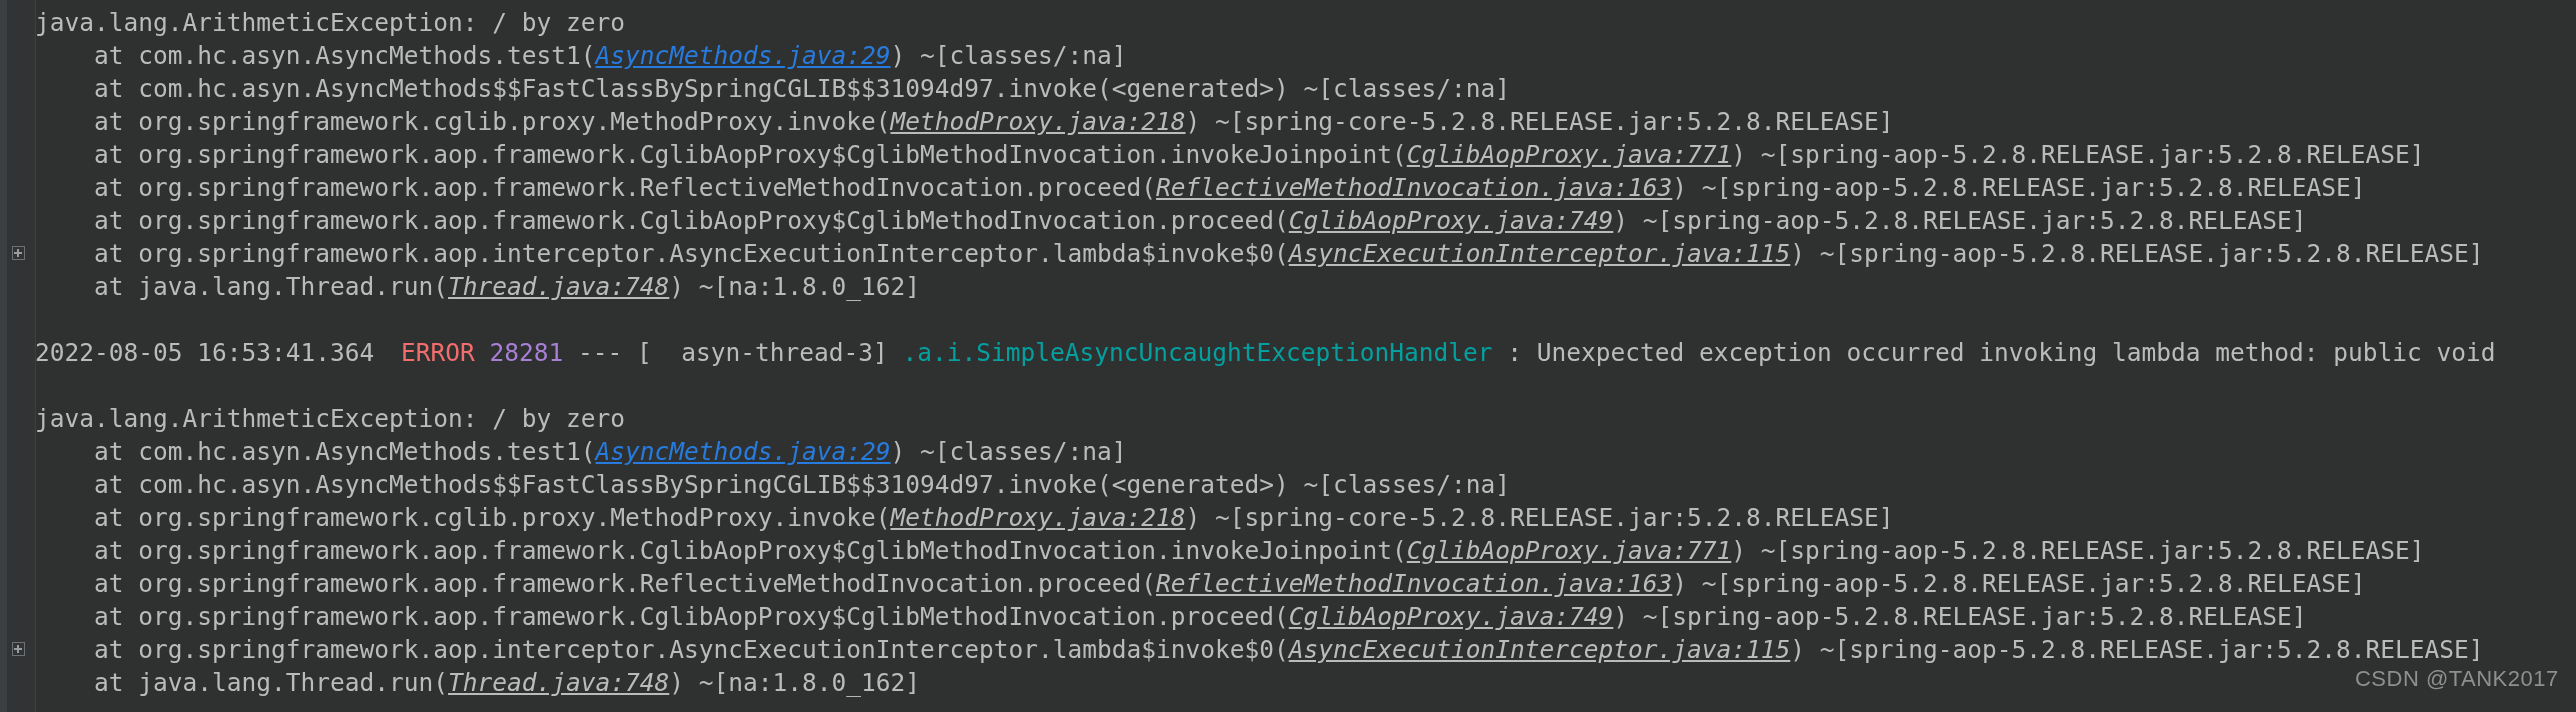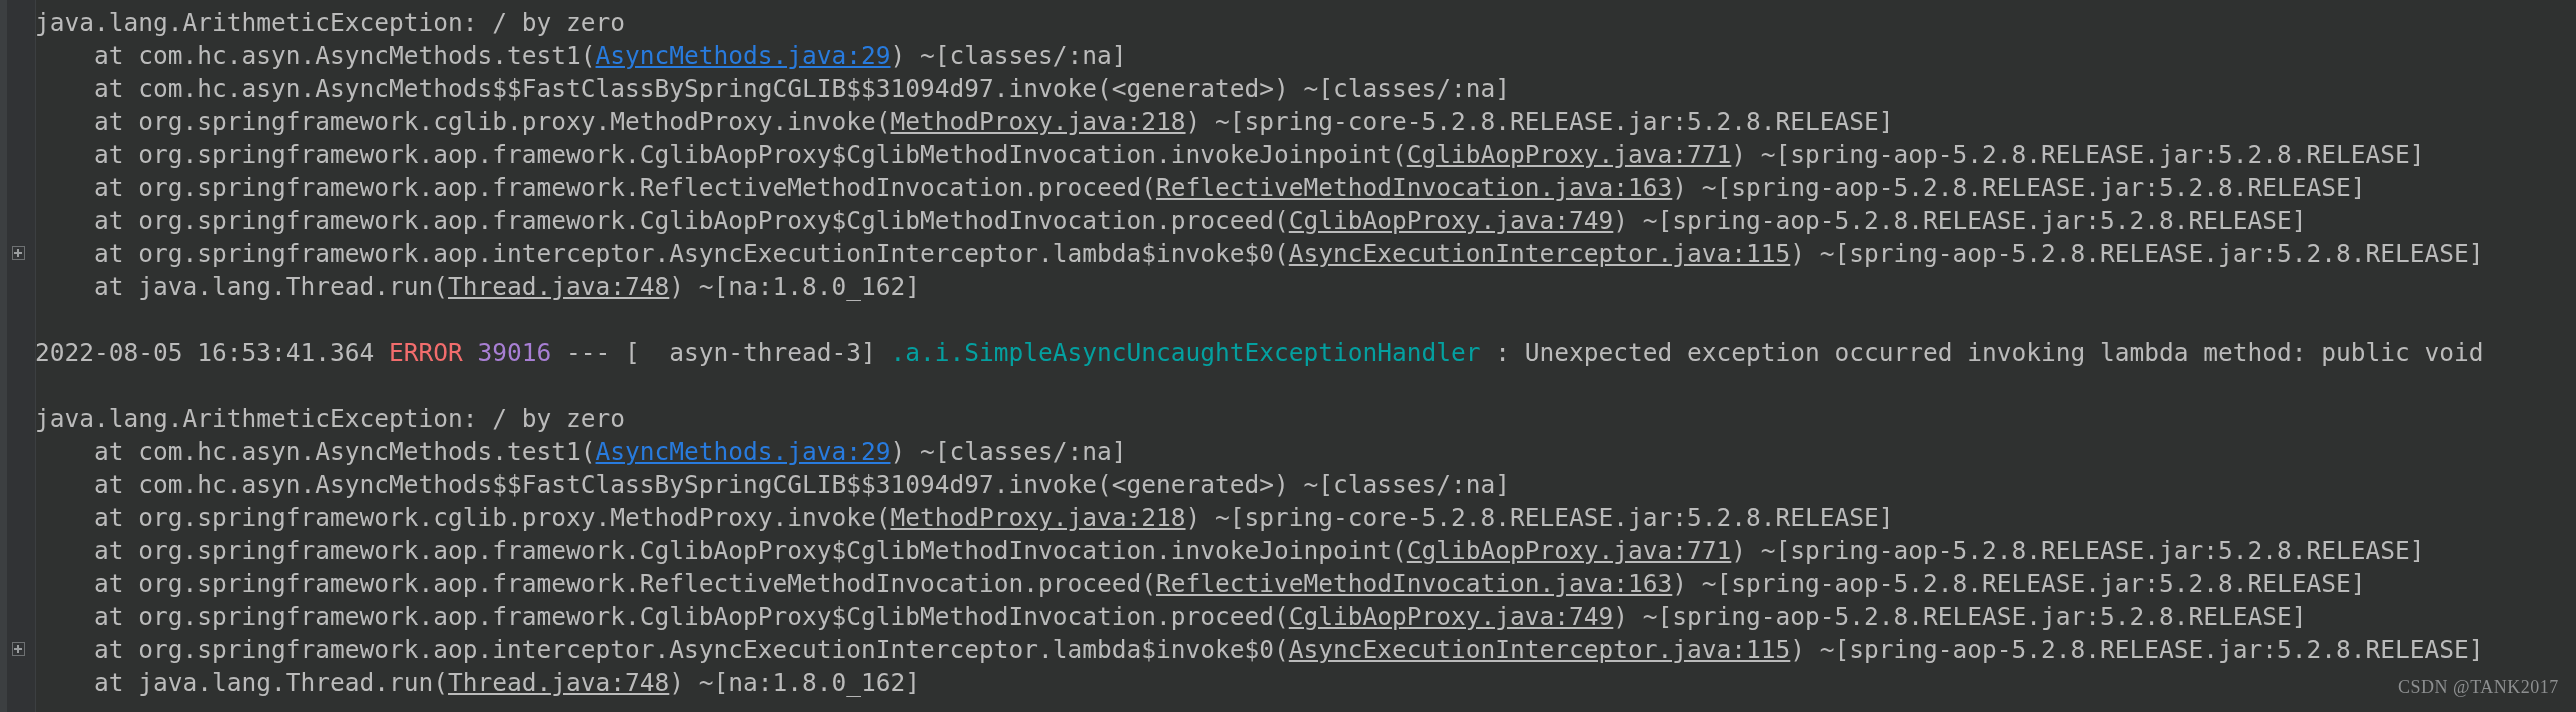--- a/index.html
+++ b/index.html
@@ -54,27 +54,28 @@
     white-space: pre;
     padding-left: 35px;
     position: relative;
   }
 
   .txt { color: #bbbbbb; }
   .link {
     color: #bbbbbb;
     text-decoration: underline;
     text-underline-offset: 1.9px;
+    font-style: italic;
   }
   .link.hot {
     color: #287bde;
     text-decoration: underline;
     text-underline-offset: 1.9px;
   }
-  .err   { color: #f26d6d; }
+  .err   { color: #f26d6d; margin-left: 12px; }
   .pid   { color: #a87fd4; }
   .logger{ color: #04a0a0; text-align: right; }
 
   
   .fold {
     position: absolute;
     left: 11.5px;
     top: 9.6px;
     width: 13.4px;
     height: 13.4px;
@@ -86,23 +87,23 @@
     content: "";
     position: absolute;
     background: #9a9d9f;
   }
   .fold::before { left: 1.9px; top: 4.8px; width: 7.7px; height: 1.9px; }
   .fold::after  { left: 4.8px; top: 1.9px; width: 1.9px; height: 7.7px; }
 
   .watermark {
     position: absolute;
     right: 17.3px;
-    bottom: 14px;
-    font-family: Liberation Serif, serif;
-    font-size: 18px;
+    bottom: 20px;
+    font-family: Liberation Sans, sans-serif;
+    font-size: 22px;
     color: #8d8f90;
     letter-spacing: 0.5px;
   }
 </style>
 </head>
 <body>
 
 <div id="console">
   <div class="edge-strip"></div>
   <div class="gutter"></div>
@@ -110,21 +111,21 @@
       <div class="line"><span class="txt">java.lang.ArithmeticException: / by zero</span></div>
       <div class="line"><span class="txt">    at com.hc.asyn.AsyncMethods.test1(</span><span class="link hot">AsyncMethods.java:29</span><span class="txt">) ~[classes/:na]</span></div>
       <div class="line"><span class="txt">    at com.hc.asyn.AsyncMethods$$FastClassBySpringCGLIB$$31094d97.invoke(&lt;generated&gt;) ~[classes/:na]</span></div>
       <div class="line"><span class="txt">    at org.springframework.cglib.proxy.MethodProxy.invoke(</span><span class="link">MethodProxy.java:218</span><span class="txt">) ~[spring-core-5.2.8.RELEASE.jar:5.2.8.RELEASE]</span></div>
       <div class="line"><span class="txt">    at org.springframework.aop.framework.CglibAopProxy$CglibMethodInvocation.invokeJoinpoint(</span><span class="link">CglibAopProxy.java:771</span><span class="txt">) ~[spring-aop-5.2.8.RELEASE.jar:5.2.8.RELEASE]</span></div>
       <div class="line"><span class="txt">    at org.springframework.aop.framework.ReflectiveMethodInvocation.proceed(</span><span class="link">ReflectiveMethodInvocation.java:163</span><span class="txt">) ~[spring-aop-5.2.8.RELEASE.jar:5.2.8.RELEASE]</span></div>
       <div class="line"><span class="txt">    at org.springframework.aop.framework.CglibAopProxy$CglibMethodInvocation.proceed(</span><span class="link">CglibAopProxy.java:749</span><span class="txt">) ~[spring-aop-5.2.8.RELEASE.jar:5.2.8.RELEASE]</span></div>
       <div class="line"><span class="fold"></span><span class="txt">    at org.springframework.aop.interceptor.AsyncExecutionInterceptor.lambda$invoke$0(</span><span class="link">AsyncExecutionInterceptor.java:115</span><span class="txt">) ~[spring-aop-5.2.8.RELEASE.jar:5.2.8.RELEASE]</span></div>
       <div class="line"><span class="txt">    at java.lang.Thread.run(</span><span class="link">Thread.java:748</span><span class="txt">) ~[na:1.8.0_162]</span></div>
       <div class="line"><span class="txt"></span></div>
-      <div class="line"><span class="txt">2022-08-05 16:53:41.364 </span><span class="err">ERROR</span><span class="txt"> </span><span class="pid">39016</span><span class="txt"> --- [  asyn-thread-3] </span><span class="logger">.a.i.SimpleAsyncUncaughtExceptionHandler</span><span class="txt"> : Unexpected exception occurred invoking lambda method: public void</span></div>
+      <div class="line"><span class="txt">2022-08-05 16:53:41.364 </span><span class="err">ERROR</span><span class="txt"> </span><span class="pid">28281</span><span class="txt"> --- [  asyn-thread-3] </span><span class="logger">.a.i.SimpleAsyncUncaughtExceptionHandler</span><span class="txt"> : Unexpected exception occurred invoking lambda method: public void</span></div>
       <div class="line"><span class="txt"></span></div>
       <div class="line"><span class="txt">java.lang.ArithmeticException: / by zero</span></div>
       <div class="line"><span class="txt">    at com.hc.asyn.AsyncMethods.test1(</span><span class="link hot">AsyncMethods.java:29</span><span class="txt">) ~[classes/:na]</span></div>
       <div class="line"><span class="txt">    at com.hc.asyn.AsyncMethods$$FastClassBySpringCGLIB$$31094d97.invoke(&lt;generated&gt;) ~[classes/:na]</span></div>
       <div class="line"><span class="txt">    at org.springframework.cglib.proxy.MethodProxy.invoke(</span><span class="link">MethodProxy.java:218</span><span class="txt">) ~[spring-core-5.2.8.RELEASE.jar:5.2.8.RELEASE]</span></div>
       <div class="line"><span class="txt">    at org.springframework.aop.framework.CglibAopProxy$CglibMethodInvocation.invokeJoinpoint(</span><span class="link">CglibAopProxy.java:771</span><span class="txt">) ~[spring-aop-5.2.8.RELEASE.jar:5.2.8.RELEASE]</span></div>
       <div class="line"><span class="txt">    at org.springframework.aop.framework.ReflectiveMethodInvocation.proceed(</span><span class="link">ReflectiveMethodInvocation.java:163</span><span class="txt">) ~[spring-aop-5.2.8.RELEASE.jar:5.2.8.RELEASE]</span></div>
       <div class="line"><span class="txt">    at org.springframework.aop.framework.CglibAopProxy$CglibMethodInvocation.proceed(</span><span class="link">CglibAopProxy.java:749</span><span class="txt">) ~[spring-aop-5.2.8.RELEASE.jar:5.2.8.RELEASE]</span></div>
       <div class="line"><span class="fold"></span><span class="txt">    at org.springframework.aop.interceptor.AsyncExecutionInterceptor.lambda$invoke$0(</span><span class="link">AsyncExecutionInterceptor.java:115</span><span class="txt">) ~[spring-aop-5.2.8.RELEASE.jar:5.2.8.RELEASE]</span></div>
       <div class="line"><span class="txt">    at java.lang.Thread.run(</span><span class="link">Thread.java:748</span><span class="txt">) ~[na:1.8.0_162]</span></div>

